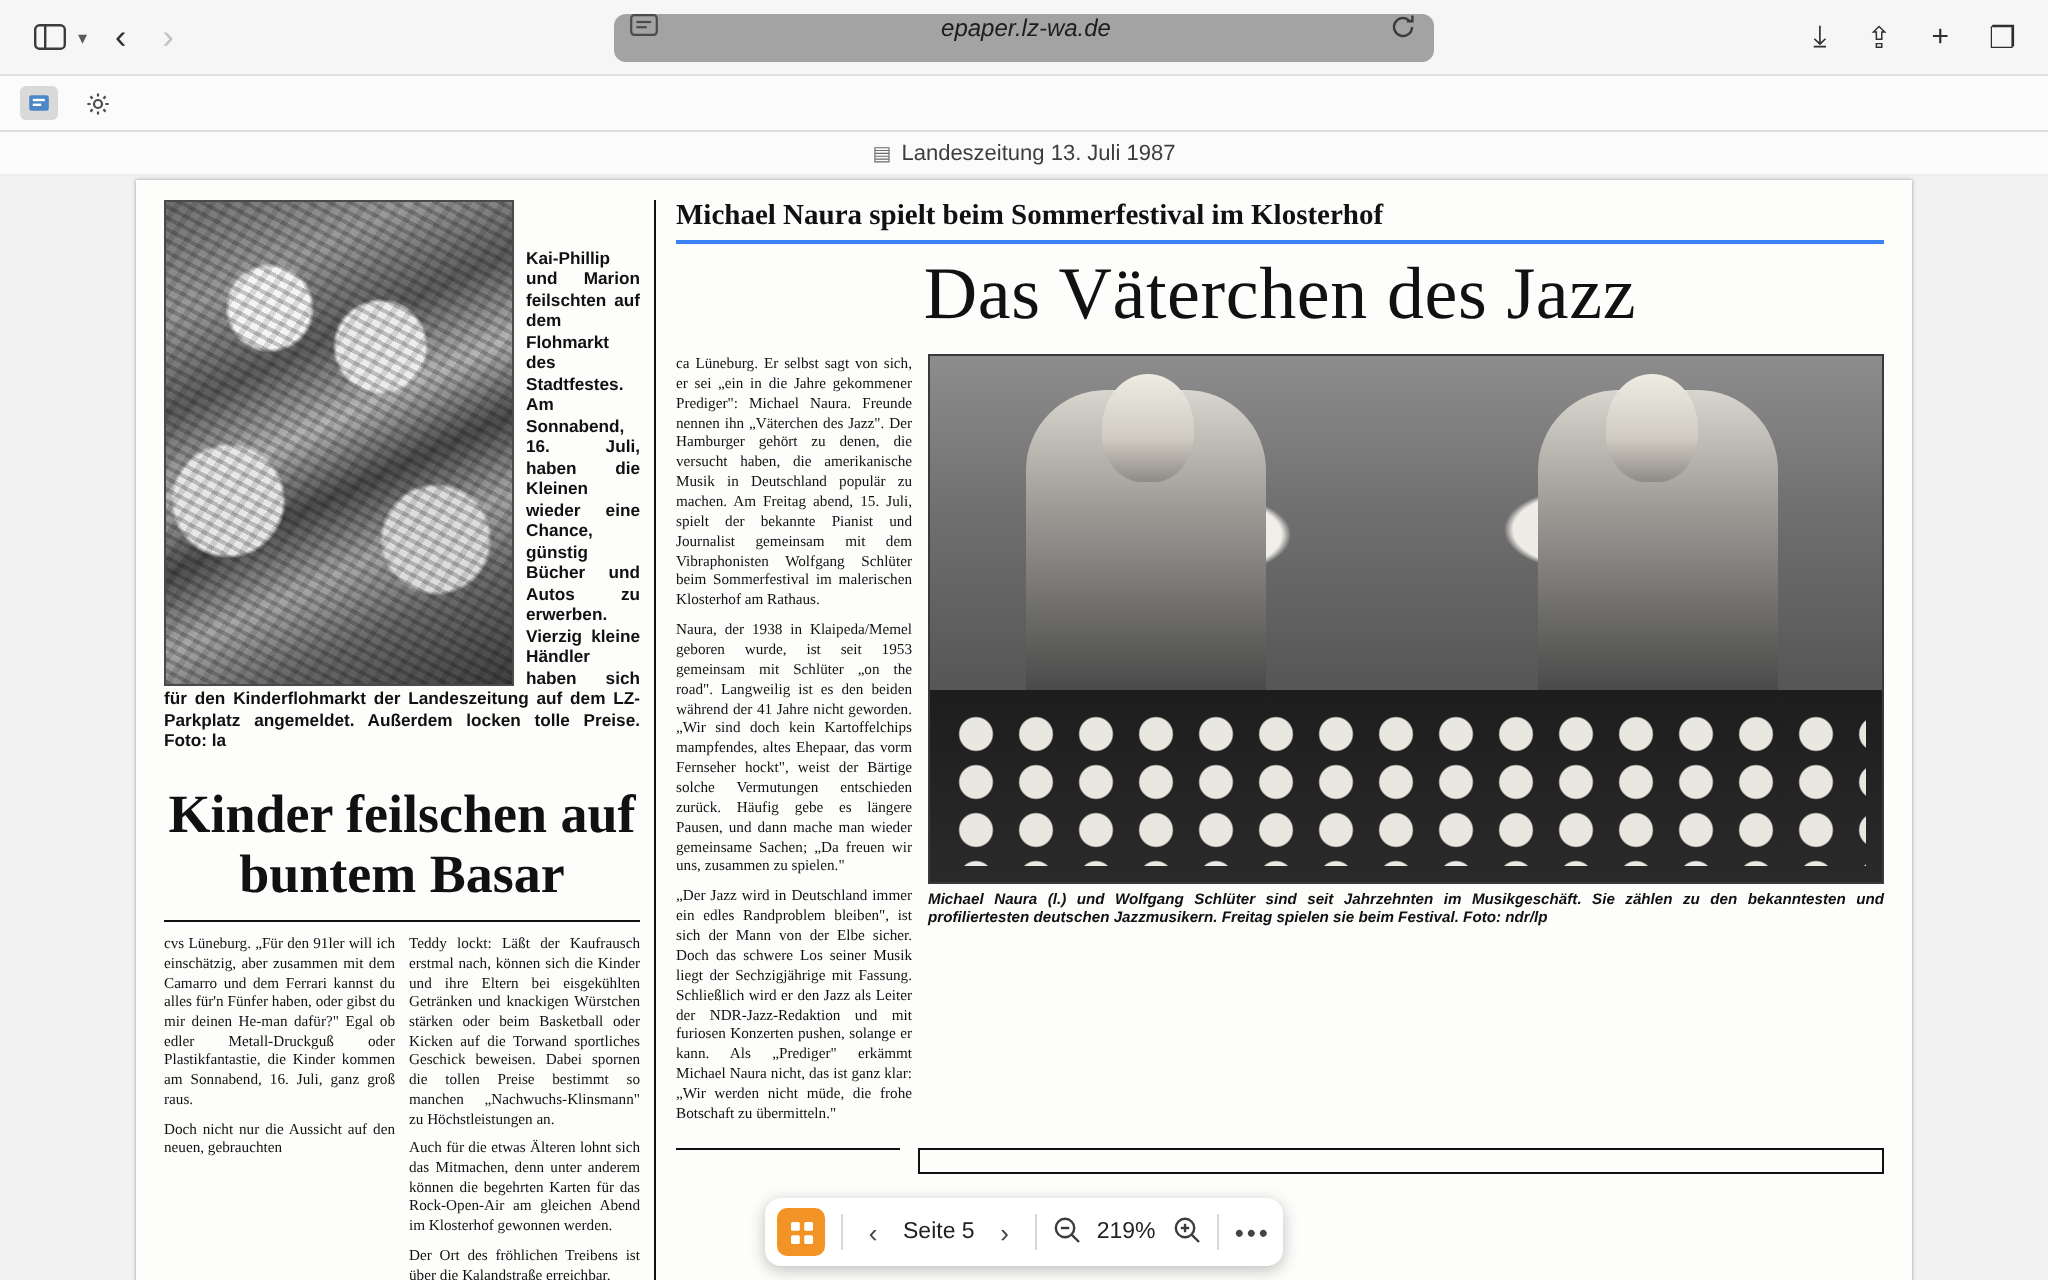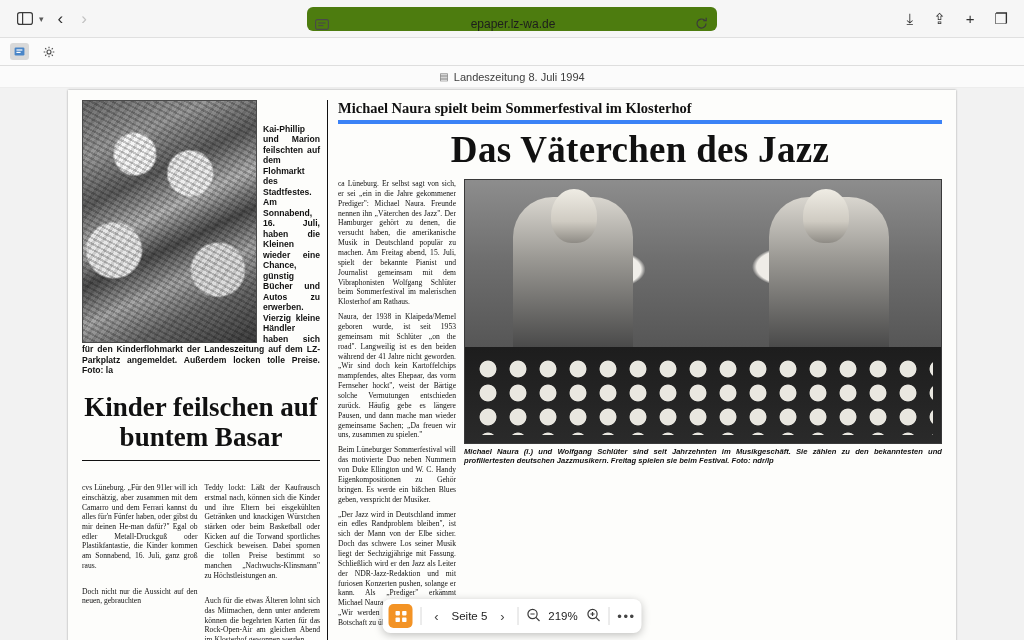--- a/index.html
+++ b/index.html
@@ -42,28 +42,29 @@
   .nav-btns { display: flex; align-items: center; margin-left: 14px; gap: 18px; }
   .nav-btns span { font-size: 17px; color: #2e2e2e; }
   .nav-btns .disabled { color: #c2c2c2; }
 
   .url-bar {
     position: absolute;
     left: 50%;
     transform: translateX(-50%);
     width: 410px;
     height: 24px;
-    background: #4d7c0f;
+    background: #a3a3a3;
     border-radius: 6px;
     display: flex;
-    align-items: flex-end;
+    align-items: flex-start;
     padding: 0 8px;
     box-sizing: border-box;
     font-size: 12px;
     color: #222;
+    font-style: italic;
   }
   .url-bar .url-text {
     flex: 1;
     text-align: center;
     font-size: 12px;
     color: #1d1d1d;
   }
   .url-left-icon { width: 16px; height: 12px; }
   .url-left-icon svg { display:block; }
   .reload-icon { width: 14px; height: 14px; }
@@ -200,35 +201,35 @@
 
   .body3 {
     display: flex;
     gap: 7px;
     font-size: 7.6px;
     line-height: 1.28;
     text-align: justify;
     hyphens: auto;
   }
   .body3 .c { flex: 1; }
-  .body3 p { margin: 16px 0 5px; }
+  .body3 p { margin: 0 0 5px; }
 
   
   .kicker {
     font-family: "Liberation Serif", serif;
     font-size: 14.5px;
     font-weight: bold;
-    border-bottom: 4px solid #3b82f6;
+    border-bottom: 2px solid #3b82f6;
     padding-bottom: 3px;
     margin-bottom: 4px;
   }
   .headline-jazz {
     text-align: center;
     font-size: 37px;
-    font-weight: bold;
+    font-weight: normal;
     font-family: "Liberation Serif", serif;
     letter-spacing: .3px;
     margin: 4px 0 8px;
   }
   .jazz-row { display: flex; gap: 8px; }
   .jazz-text {
     width: 118px;
     font-size: 7.6px;
     line-height: 1.3;
     text-align: justify;
@@ -388,21 +389,21 @@
   <div class="sq-btn">
     <svg width="12" height="12" viewBox="0 0 12 12" fill="none" stroke="#4a4a4a" stroke-width="1.1">
       <circle cx="6" cy="6" r="2"></circle>
       <path d="M6 0.7v1.6M6 9.7v1.6M0.7 6h1.6M9.7 6h1.6M2.2 2.2l1.1 1.1M8.7 8.7l1.1 1.1M9.8 2.2L8.7 3.3M3.3 8.7L2.2 9.8"></path>
     </svg>
   </div>
 </div>
 
 <div class="doc-title-bar">
   <span class="page-ico">▤</span>
-  <span>Landeszeitung 8. Juli 1994</span>
+  <span>Landeszeitung 13. Juli 1987</span>
 </div>
 
 <div class="viewer">
 
   <div class="paper">
 
     <div class="news-top">
 
       <div class="col-left">
         <div class="photo kids"></div>
@@ -425,21 +426,20 @@
       </div>
 
       <div class="col-right">
         <div class="kicker">Michael Naura spielt beim Sommerfestival im Klosterhof</div>
         <div class="headline-jazz">Das Väterchen des Jazz</div>
 
         <div class="jazz-row">
           <div class="jazz-text">
             <p>ca Lüneburg. Er selbst sagt von sich, er sei „ein in die Jahre gekommener Prediger": Michael Naura. Freunde nennen ihn „Väterchen des Jazz". Der Hamburger gehört zu denen, die versucht haben, die amerikanische Musik in Deutschland populär zu machen. Am Freitag abend, 15. Juli, spielt der bekannte Pianist und Journalist gemeinsam mit dem Vibraphonisten Wolfgang Schlüter beim Sommerfestival im malerischen Klosterhof am Rathaus.</p>
             <p>Naura, der 1938 in Klaipeda/Memel geboren wurde, ist seit 1953 gemeinsam mit Schlüter „on the road". Langweilig ist es den beiden während der 41 Jahre nicht geworden. „Wir sind doch kein Kartoffelchips mampfendes, altes Ehepaar, das vorm Fernseher hockt", weist der Bärtige solche Vermutungen entschieden zurück. Häufig gebe es längere Pausen, und dann mache man wieder gemeinsame Sachen; „Da freuen wir uns, zusammen zu spielen."</p>
-            <p>Beim Lüneburger Sommerfestival will das motivierte Duo neben Nummern von Duke Ellington und W. C. Handy Eigenkompositionen zu Gehör bringen. Es werde ein bißchen Blues geben, verspricht der Musiker.</p>
             <p>„Der Jazz wird in Deutschland immer ein edles Randproblem bleiben", ist sich der Mann von der Elbe sicher. Doch das schwere Los seiner Musik liegt der Sechzigjährige mit Fassung. Schließlich wird er den Jazz als Leiter der NDR-Jazz-Redaktion und mit furiosen Konzerten pushen, solange er kann. Als „Prediger" erkämmt Michael Naura nicht, das ist ganz klar: „Wir werden nicht müde, die frohe Botschaft zu übermitteln."</p>
           </div>
           <div style="flex:1;">
             <div class="photo jazz">
               <div class="fig-left"></div>
               <div class="fig-right"></div>
               <div class="head-l"></div>
               <div class="head-r"></div>
               <div class="table-strip"></div>
             </div>

